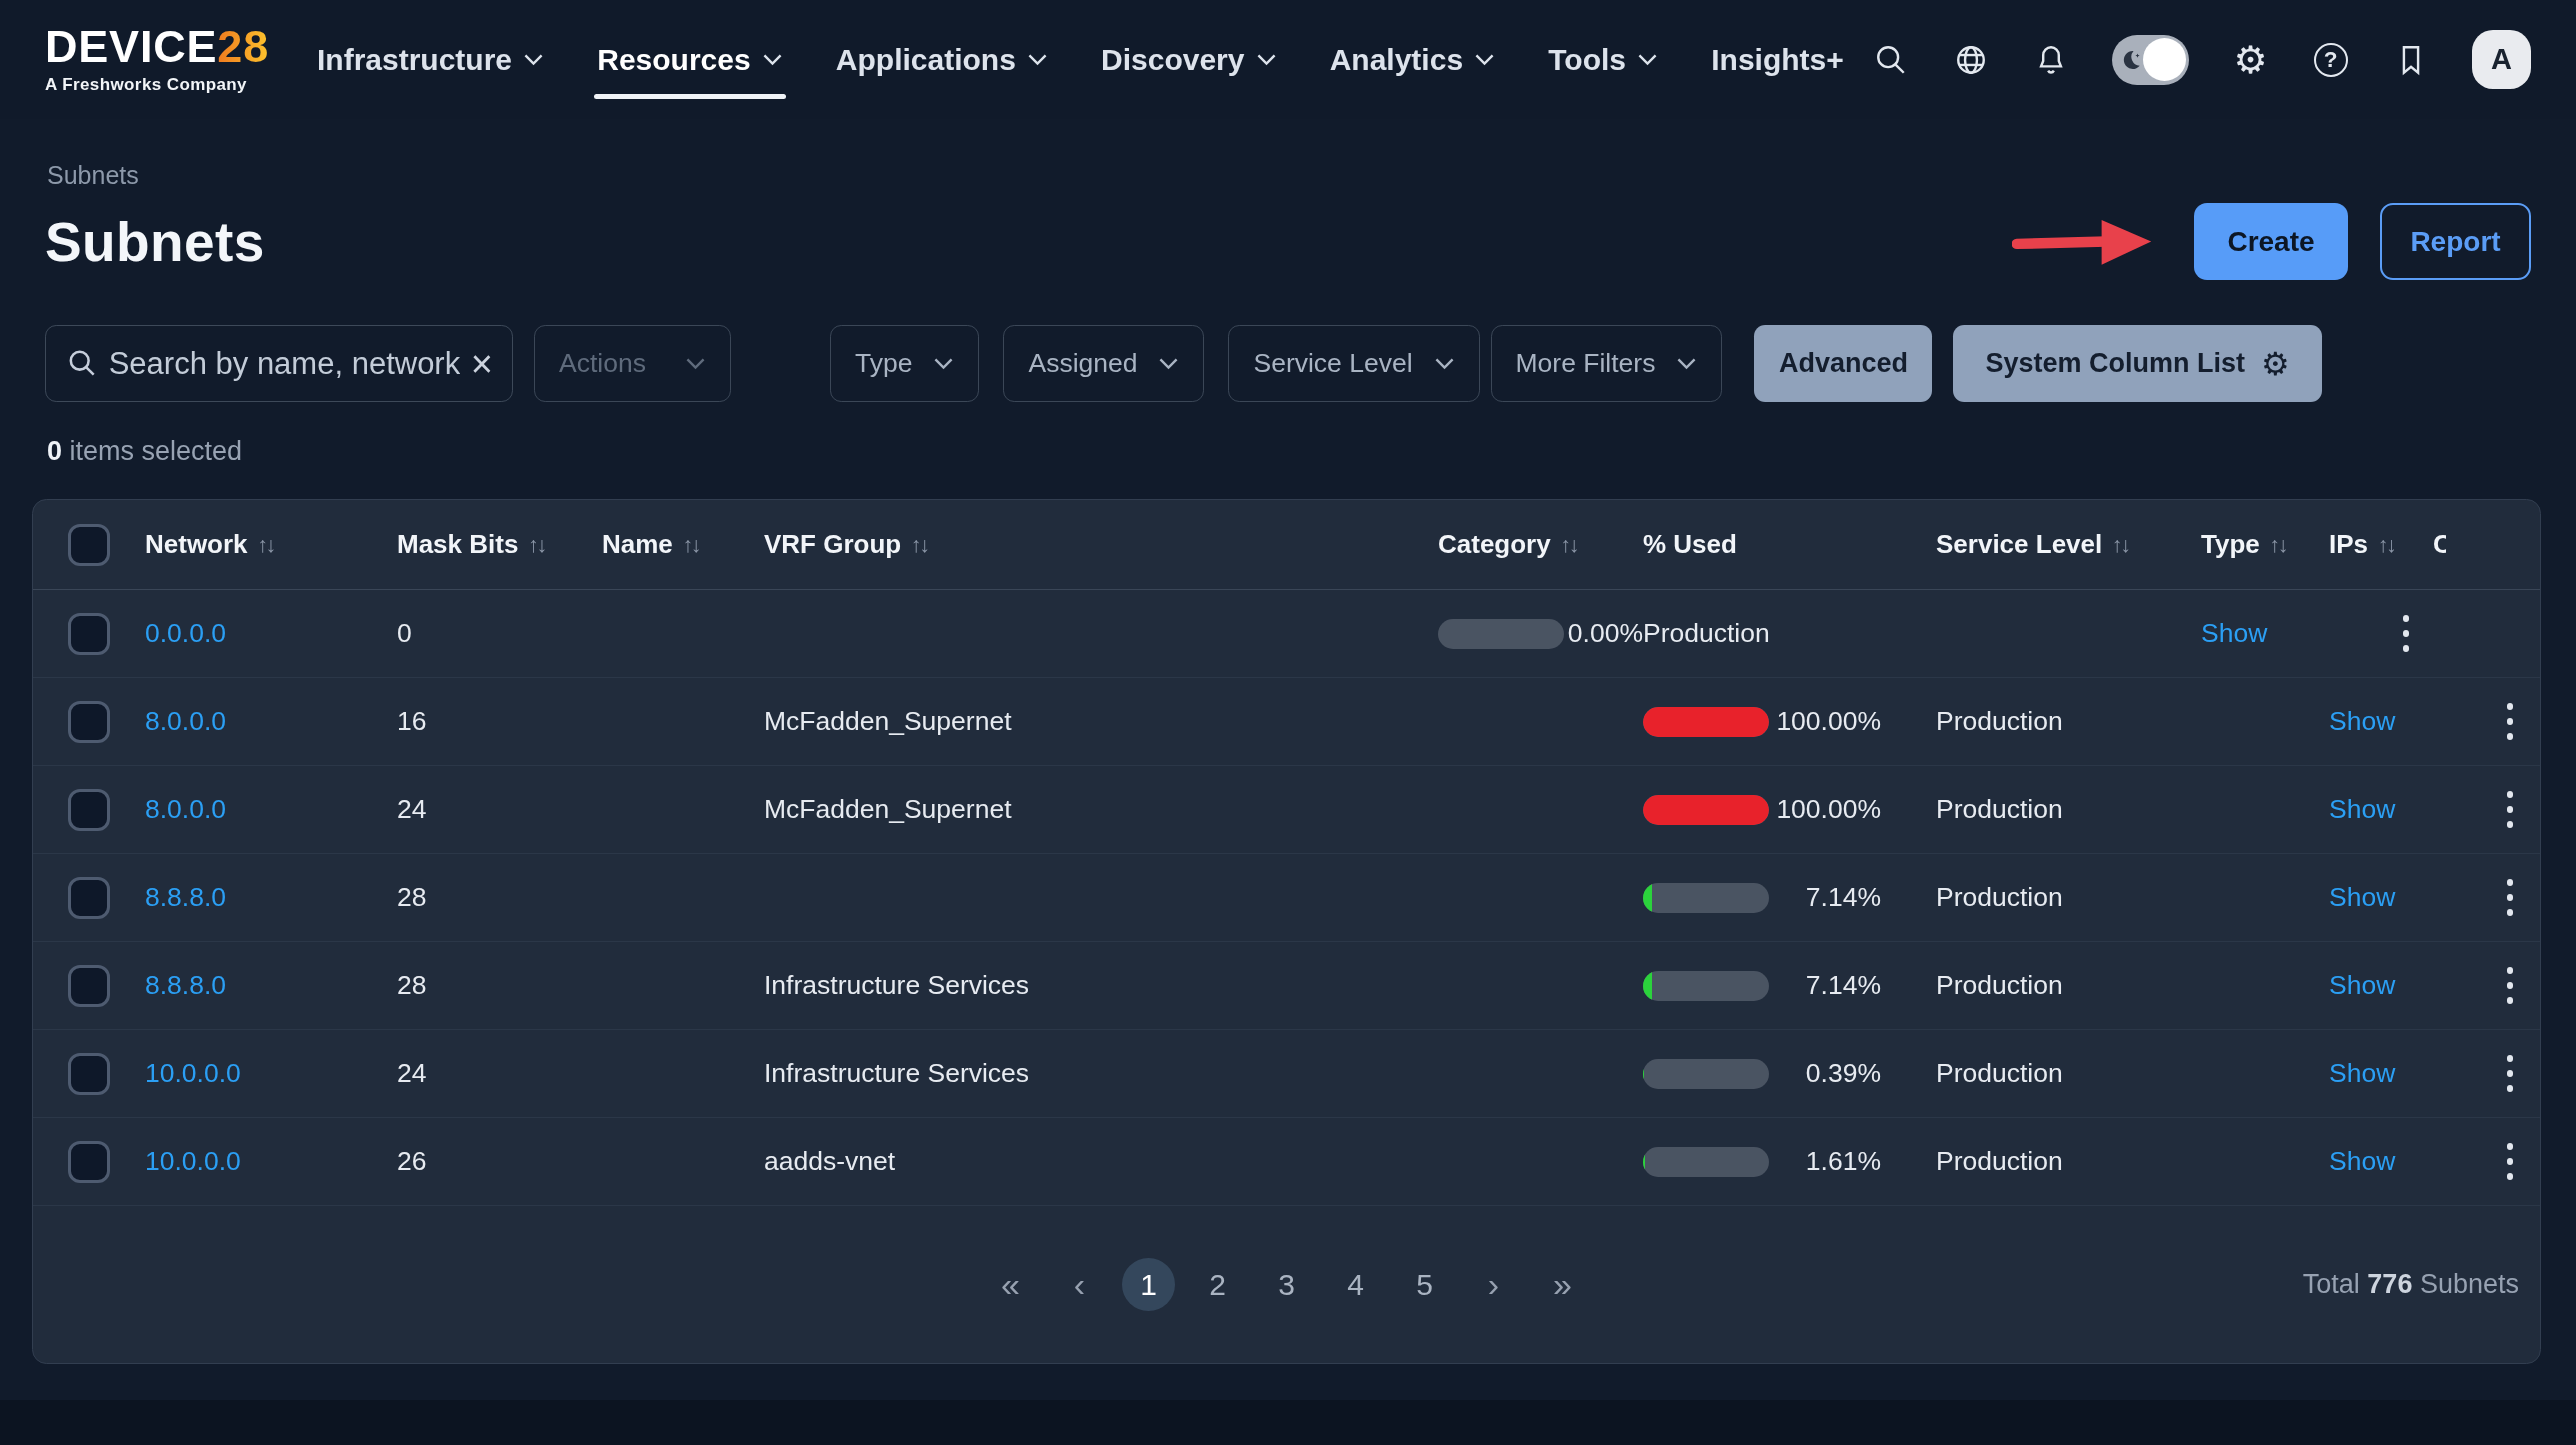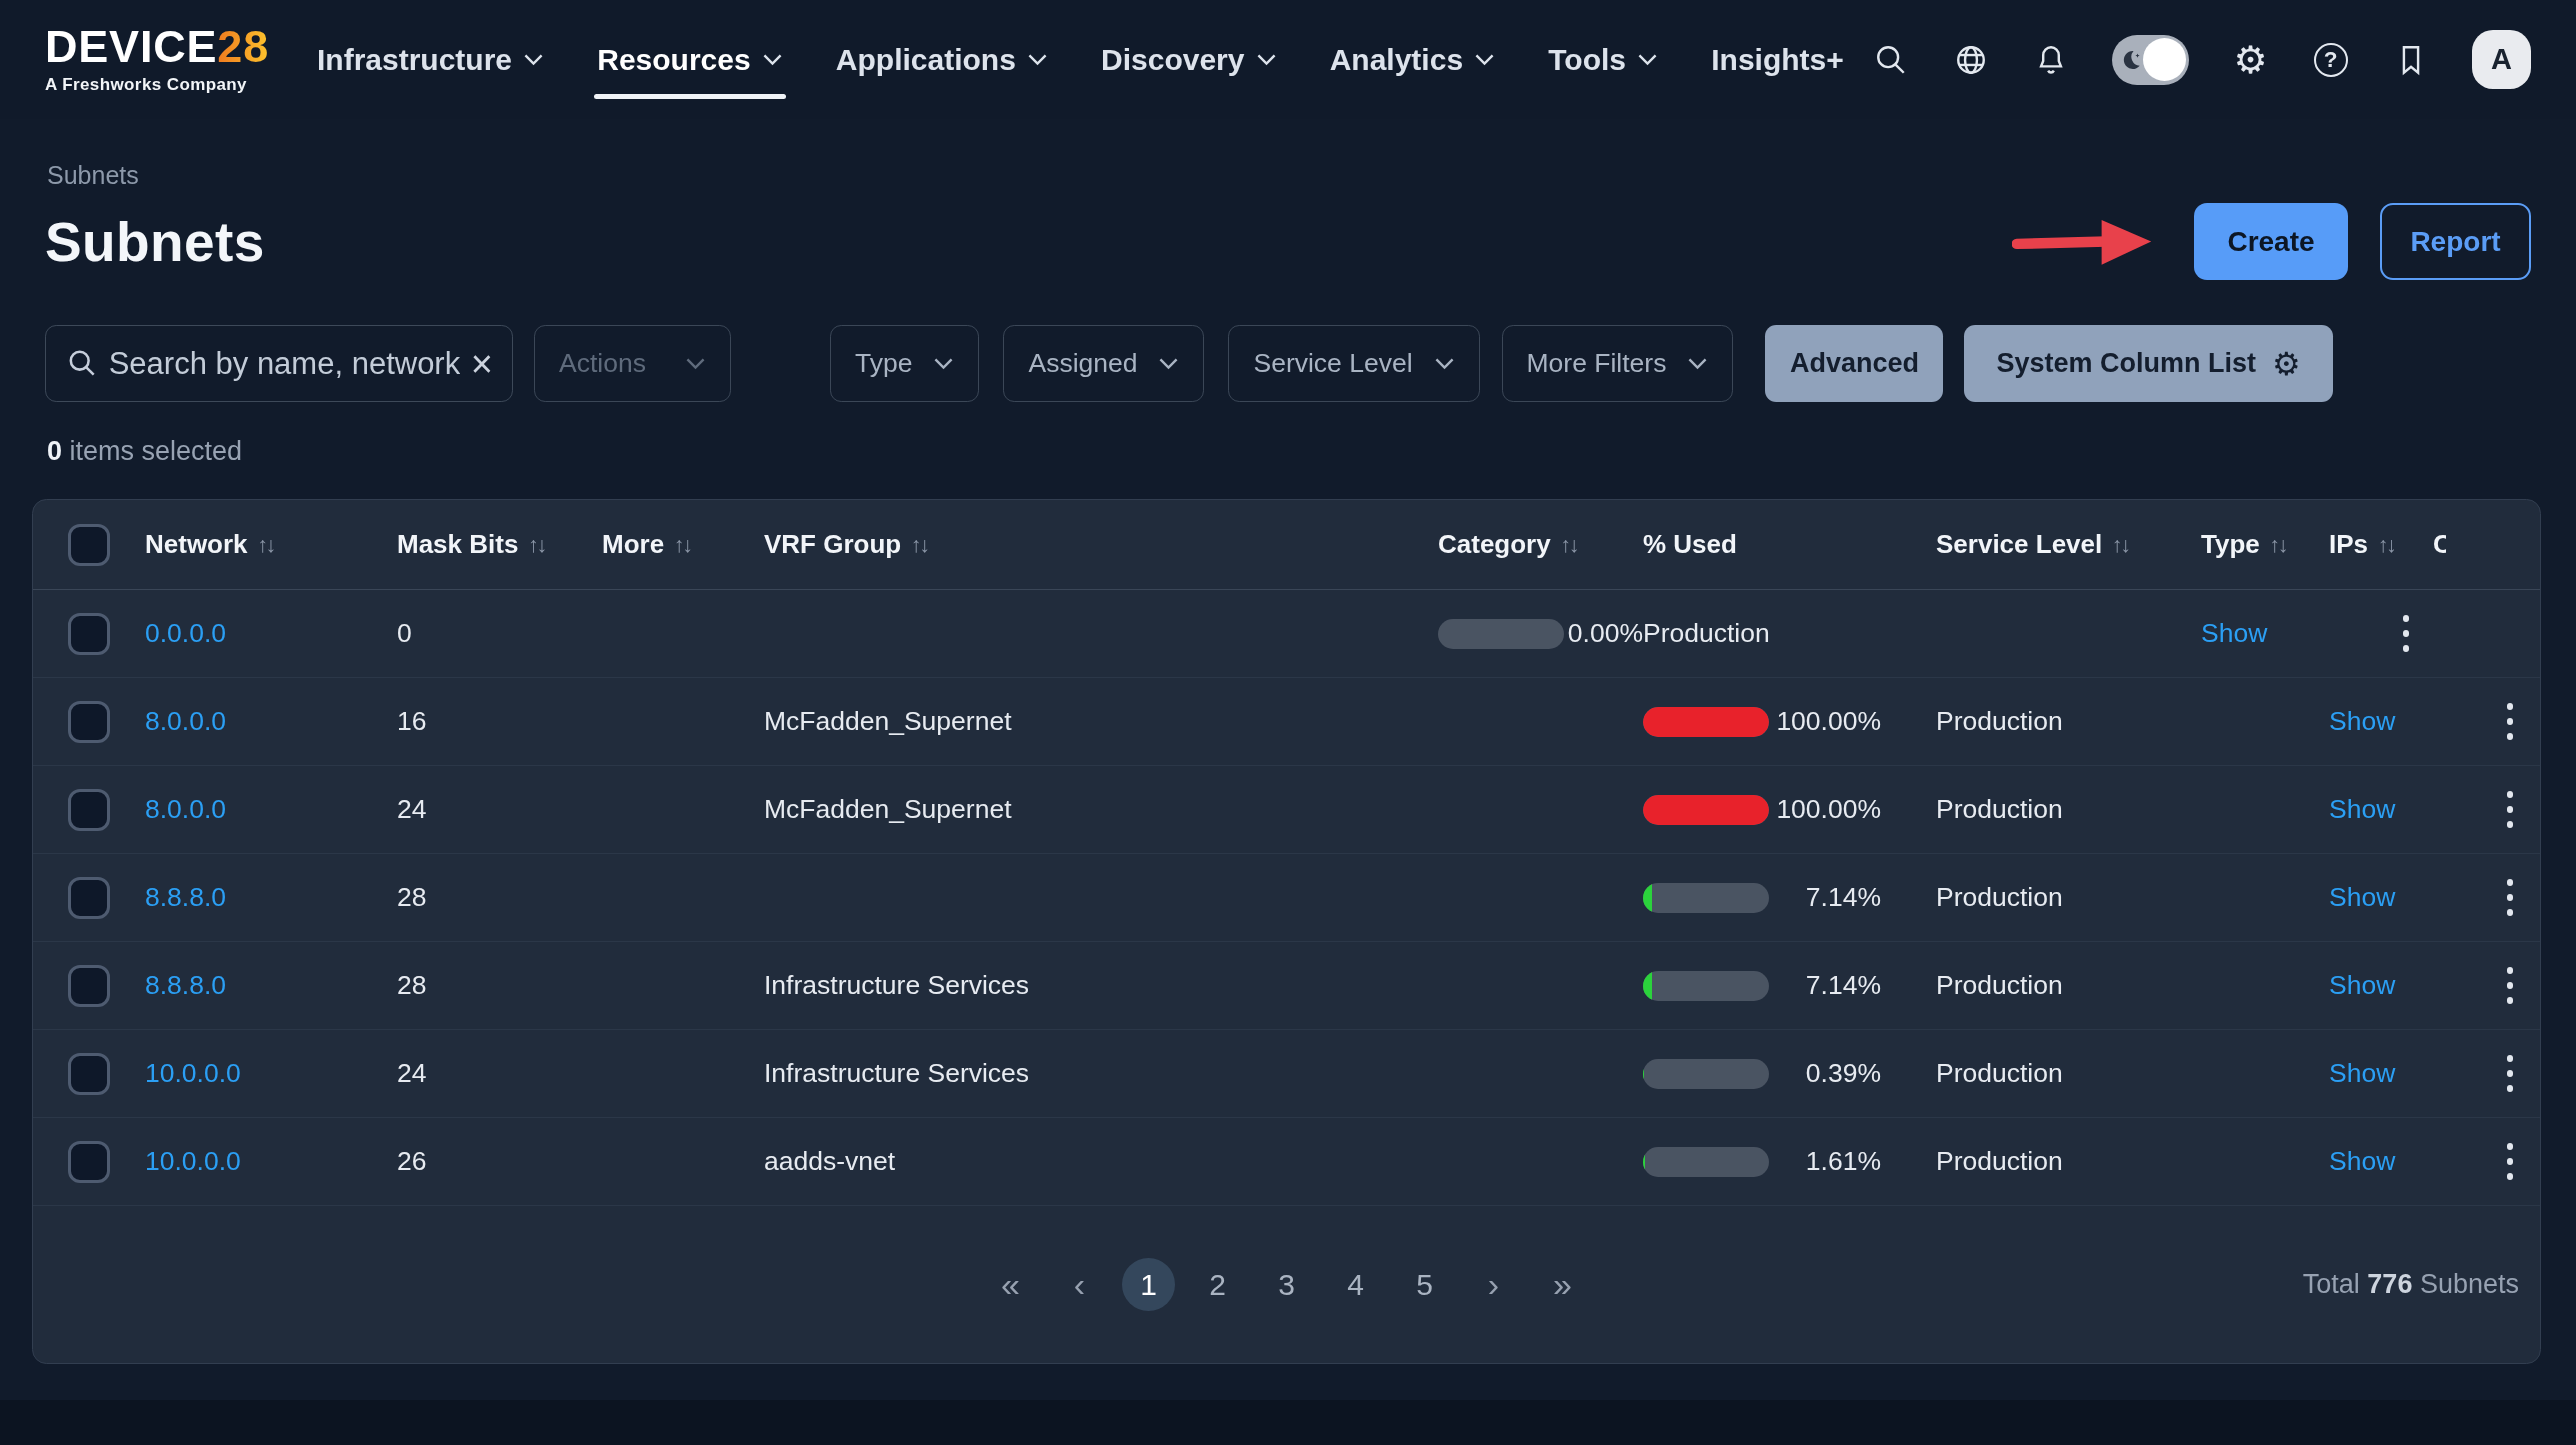--- a/index.html
+++ b/index.html
@@ -232,21 +232,21 @@
     <svg class="chev" viewBox="0 0 26 16">
         <polyline points="3,3 13,13 23,3"></polyline>
       </svg>
   </div>
   <div class="drop" style="margin-left:24px;">
     <span>Service Level</span>
     <svg class="chev" viewBox="0 0 26 16">
         <polyline points="3,3 13,13 23,3"></polyline>
       </svg>
   </div>
-  <div class="drop" style="margin-left:22px;">
+  <div class="drop" style="margin-left:11px;">
     <span>More Filters</span>
     <svg class="chev" viewBox="0 0 26 16">
         <polyline points="3,3 13,13 23,3"></polyline>
       </svg>
   </div>
   <div class="btn-gray" style="margin-left:32px; width:178px;">Advanced</div>
   <div class="btn-gray" style="margin-left:21px; padding:0 32px;">
     <span>System Column List</span>
     <span class="scl-gear">⚙</span>
   </div>
@@ -262,21 +262,21 @@
       </div>
     <div class="th">
         <span>Network</span>
         <span class="sortg">↑↓</span>
       </div>
     <div class="th">
         <span>Mask Bits</span>
         <span class="sortg">↑↓</span>
       </div>
     <div class="th">
-        <span>More</span>
+        <span>Name</span>
         <span class="sortg">↑↓</span>
       </div>
     <div class="th">
         <span>VRF Group</span>
         <span class="sortg">↑↓</span>
       </div>
     <div class="th">
         <span>Category</span>
         <span class="sortg">↑↓</span>
       </div>

